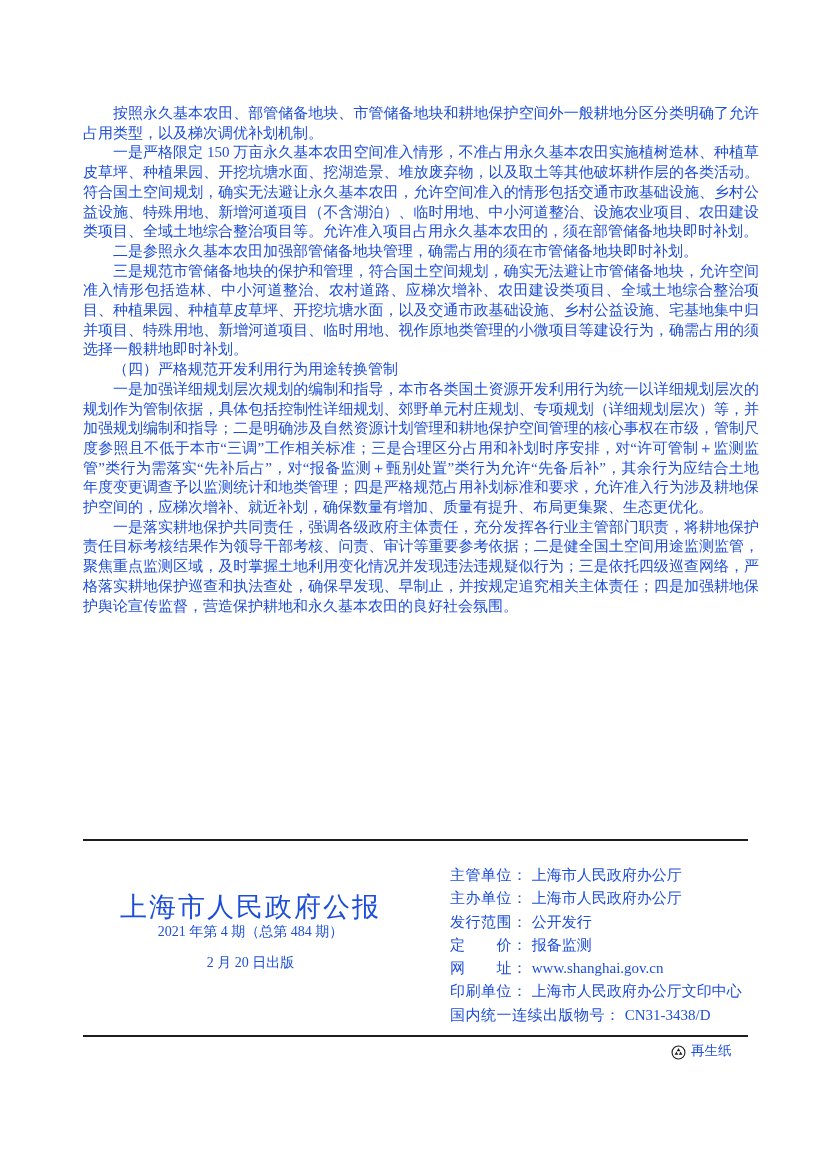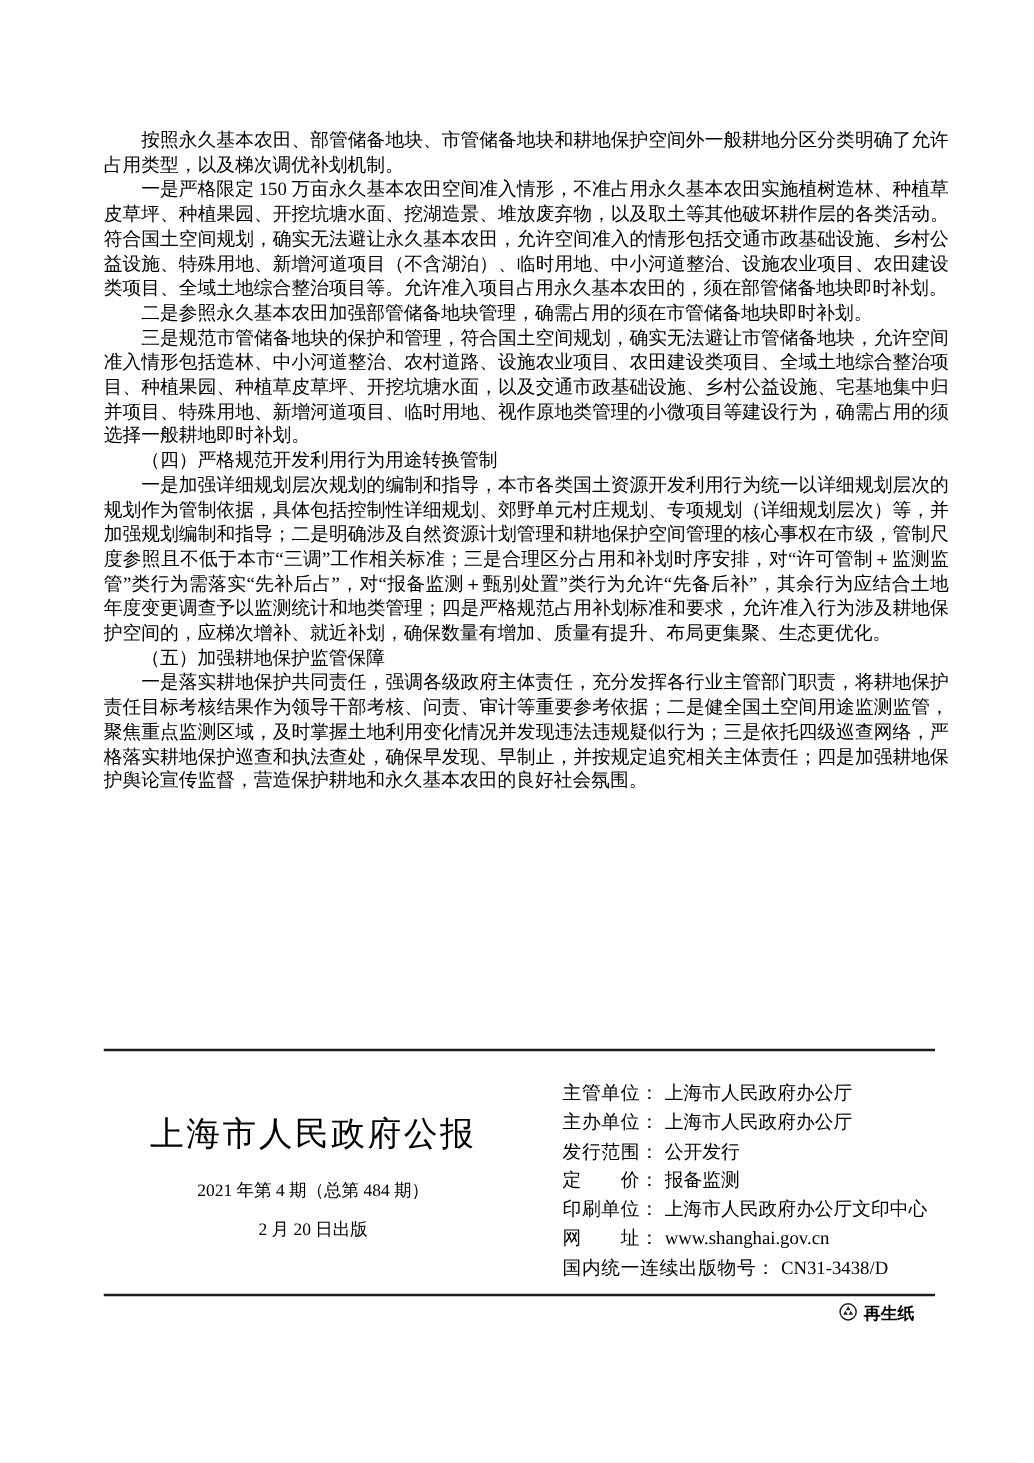--- a/index.html
+++ b/index.html
@@ -2,21 +2,21 @@
 <html lang="zh"><head>
 <meta charset="utf-8">
 <style>
   html, body { margin: 0; padding: 0; background: #e8e8e8; }
   .page {
     position: relative;
     width: 827px;
     height: 1170px;
     margin: 0 auto;
     background: #ffffff;
-    color: #000000;
+    color: #1d4ed8;
     font-family: "Liberation Serif", "DejaVu Serif", serif;
     overflow: hidden;
   }
 
   
   .body-text {
     position: absolute;
     left: 83px;
     top: 104px;
     width: 676px;
@@ -51,21 +51,21 @@
     width: 335px;
     text-align: center;
   }
   .gazette-title {
     font-size: 27px;
     font-weight: normal;
     letter-spacing: 2px;
     line-height: 27px;
   }
   .gazette-issue {
-    margin-top: 24px;
+    margin-top: 2px;
     font-size: 14px;
     line-height: 17px;
   }
   .gazette-date {
     margin-top: 14px;
     font-size: 14px;
     line-height: 17px;
   }
 
   .colophon-right {
@@ -78,59 +78,58 @@
   }
   .colophon-row .lab { letter-spacing: 0.5px; }
   .colophon-row .lab::after { content: " "; }
 
   
   .recycled {
     position: absolute;
     left: 671px;
     top: 1042px;
     display: flex;
-    align-items: flex-start;
+    align-items: flex-end;
     gap: 5px;
     font-size: 13.5px;
-    font-weight: bold;
+    font-weight: normal;
   }
   .recycled svg { display: block; }
 </style>
 </head>
 <body>
 
 <div class="page">
 
   <main class="body-text" id="body-paragraphs">
       <p class="para">按照永久基本农田、部管储备地块、市管储备地块和耕地保护空间外一般耕地分区分类明确了允许占用类型，以及梯次调优补划机制。</p>
       <p class="para">一是严格限定 150 万亩永久基本农田空间准入情形，不准占用永久基本农田实施植树造林、种植草皮草坪、种植果园、开挖坑塘水面、挖湖造景、堆放废弃物，以及取土等其他破坏耕作层的各类活动。符合国土空间规划，确实无法避让永久基本农田，允许空间准入的情形包括交通市政基础设施、乡村公益设施、特殊用地、新增河道项目（不含湖泊）、临时用地、中小河道整治、设施农业项目、农田建设类项目、全域土地综合整治项目等。允许准入项目占用永久基本农田的，须在部管储备地块即时补划。</p>
       <p class="para">二是参照永久基本农田加强部管储备地块管理，确需占用的须在市管储备地块即时补划。</p>
-      <p class="para">三是规范市管储备地块的保护和管理，符合国土空间规划，确实无法避让市管储备地块，允许空间准入情形包括造林、中小河道整治、农村道路、设施农业项目、农田建设类项目、全域土地综合整治项目、种植果园、种植草皮草坪、开挖坑塘水面，以及交通市政基础设施、乡村公益设施、宅基地集中归并项目、特殊用地、新增河道项目、临时用地、视作原地类管理的小微项目等建设行为，确需占用的须选择一般耕地即时补划。</p>
+      <p class="para">三是规范市管储备地块的保护和管理，符合国土空间规划，确实无法避让市管储备地块，允许空间准入情形包括造林、中小河道整治、农村道路、应梯次增补、农田建设类项目、全域土地综合整治项目、种植果园、种植草皮草坪、开挖坑塘水面，以及交通市政基础设施、乡村公益设施、宅基地集中归并项目、特殊用地、新增河道项目、临时用地、视作原地类管理的小微项目等建设行为，确需占用的须选择一般耕地即时补划。</p>
       <p class="para heading">（四）严格规范开发利用行为用途转换管制</p>
       <p class="para">一是加强详细规划层次规划的编制和指导，本市各类国土资源开发利用行为统一以详细规划层次的规划作为管制依据，具体包括控制性详细规划、郊野单元村庄规划、专项规划（详细规划层次）等，并加强规划编制和指导；二是明确涉及自然资源计划管理和耕地保护空间管理的核心事权在市级，管制尺度参照且不低于本市“三调”工作相关标准；三是合理区分占用和补划时序安排，对“许可管制＋监测监管”类行为需落实“先补后占”，对“报备监测＋甄别处置”类行为允许“先备后补”，其余行为应结合土地年度变更调查予以监测统计和地类管理；四是严格规范占用补划标准和要求，允许准入行为涉及耕地保护空间的，应梯次增补、就近补划，确保数量有增加、质量有提升、布局更集聚、生态更优化。</p>
-      <p class="para heading">（五）加强耕地保护监管保障</p>
       <p class="para">一是落实耕地保护共同责任，强调各级政府主体责任，充分发挥各行业主管部门职责，将耕地保护责任目标考核结果作为领导干部考核、问责、审计等重要参考依据；二是健全国土空间用途监测监管，聚焦重点监测区域，及时掌握土地利用变化情况并发现违法违规疑似行为；三是依托四级巡查网络，严格落实耕地保护巡查和执法查处，确保早发现、早制止，并按规定追究相关主体责任；四是加强耕地保护舆论宣传监督，营造保护耕地和永久基本农田的良好社会氛围。</p>
     </main>
 
   <section>
     <div class="rule rule-top"></div>
 
     <div class="colophon-left">
       <div class="gazette-title">上海市人民政府公报</div>
       <div class="gazette-issue">2021 年第 4 期（总第 484 期）</div>
       <div class="gazette-date">2 月 20 日出版</div>
     </div>
 
     <div class="colophon-right" id="colophon-entries">
         <div class="colophon-row"><span class="lab">主管单位：</span><span>上海市人民政府办公厅</span></div>
         <div class="colophon-row"><span class="lab">主办单位：</span><span>上海市人民政府办公厅</span></div>
         <div class="colophon-row"><span class="lab">发行范围：</span><span>公开发行</span></div>
         <div class="colophon-row"><span class="lab">定　　价：</span><span>报备监测</span></div>
+        <div class="colophon-row"><span class="lab">网　　址：</span><span>www.shanghai.gov.cn</span></div>
         <div class="colophon-row"><span class="lab">印刷单位：</span><span>上海市人民政府办公厅文印中心</span></div>
-        <div class="colophon-row"><span class="lab">网　　址：</span><span>www.shanghai.gov.cn</span></div>
         <div class="colophon-row"><span class="lab">国内统一连续出版物号：</span><span>CN31-3438/D</span></div>
       </div>
 
     <div class="rule rule-bottom"></div>
   </section>
 
   <div class="recycled">
     <span>
       <svg width="15" height="15" viewBox="0 0 20 20" aria-hidden="true">
         <circle cx="10" cy="10" r="8.6" fill="none" stroke="#1d1d1d" stroke-width="1.5"></circle>

